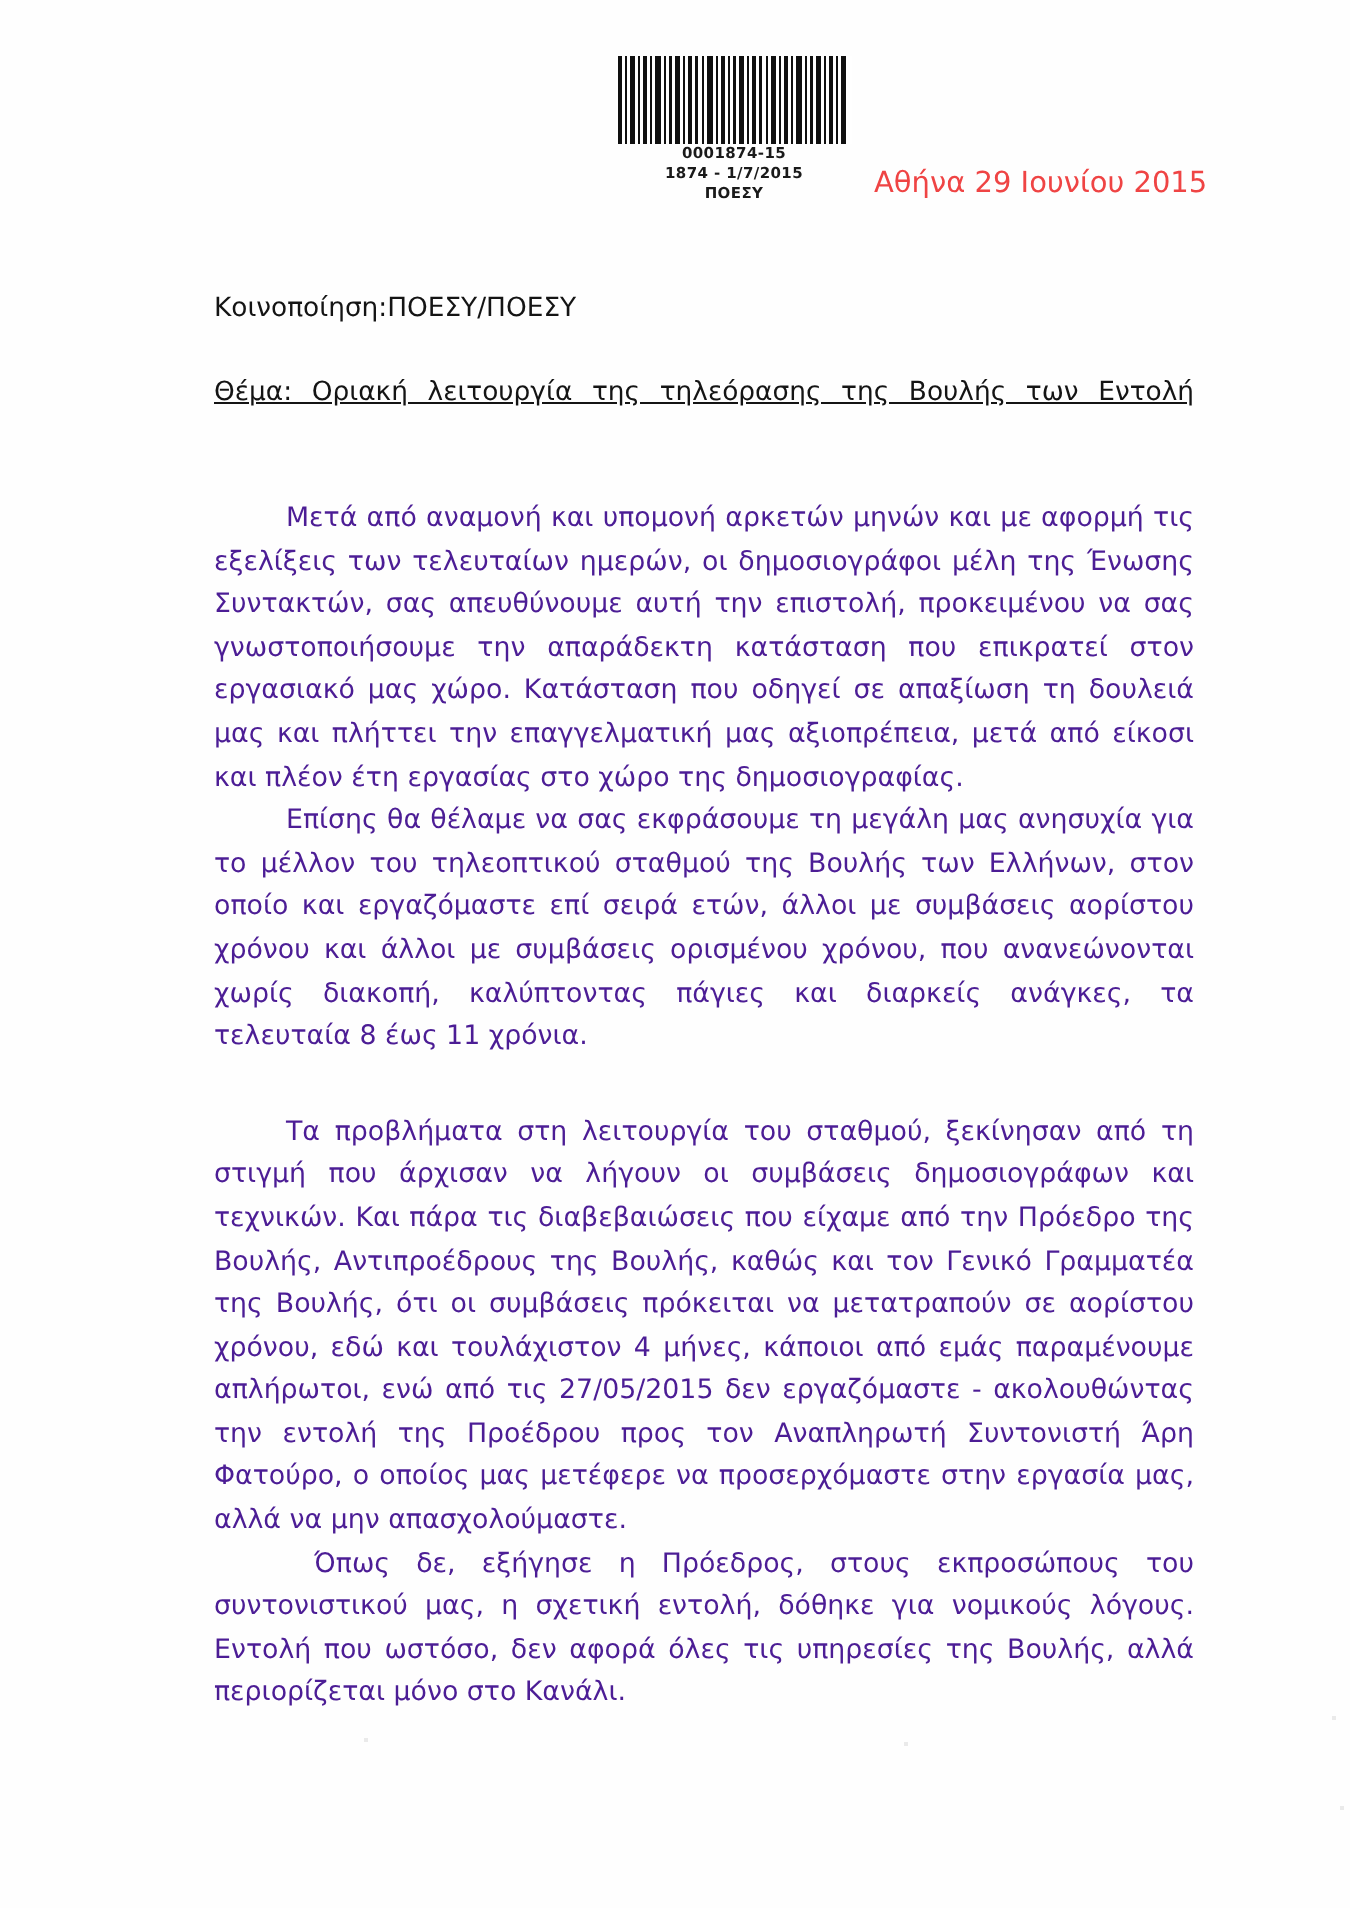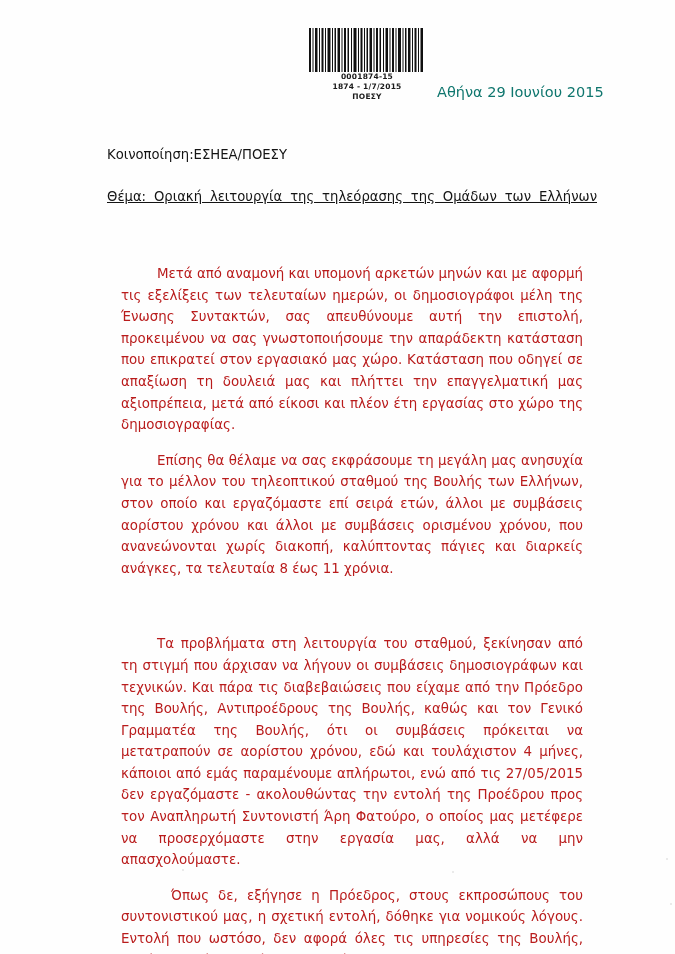--- a/index.html
+++ b/index.html
@@ -50,21 +50,21 @@
     line-height: 10px;
     letter-spacing: 0.2px;
     color: #1a1a1a;
     white-space: nowrap;
   }
   .date-line {
     position: absolute;
     left: 437px;
     top: 56px;
     font-size: 14.5px;
-    color: #0f766e;
+    color: #ef4444;
     white-space: nowrap;
   }
 
   
   .body-block {
     position: absolute;
     left: 107px;
     top: 145px;
     width: 490px;
   }
@@ -96,26 +96,26 @@
   }
   .subject::after {
     content: "";
     display: inline-block;
     width: 100%;
   }
   .spacer-md { height: 22px; }
   .spacer-lg { height: 26px; }
 
   p.para {
-    margin: 14px;
+    margin: 0;
     font-size: 13.4px;
     line-height: 21.6px;
     text-align: justify;
     text-justify: inter-word;
-    color: #b91c1c;
+    color: #4c1d95;
     text-indent: 36px;
     hyphens: none;
   }
   p.para.indent-wide { text-indent: 50px; }
 
   
   .speckle {
     position: absolute;
     background: #d9d9d9;
     width: 2px;
@@ -176,26 +176,26 @@
       <div class="stamp-line">1874 - 1/7/2015</div>
       <div class="stamp-line">ΠΟΕΣΥ</div>
     </div>
 
     <div class="date-line">Αθήνα 29 Ιουνίου 2015</div>
   </div>
 
   <div class="body-block">
 
     <div class="addr">
-      <span>Κοινοποίηση:ΕΣΗΕΑ/ΠΟΕΣΥ</span>
+      <span>Κοινοποίηση:ΠΟΕΣΥ/ΠΟΕΣΥ</span>
     </div>
 
     <div class="spacer-md"></div>
 
-    <div class="subject">Θέμα: Οριακή λειτουργία της τηλεόρασης της Ομάδων των Ελλήνων</div>
+    <div class="subject">Θέμα: Οριακή λειτουργία της τηλεόρασης της Βουλής των Εντολή</div>
 
     <div class="spacer-md"></div>
 
     <p class="para">Μετά από αναμονή και υπομονή αρκετών μηνών και με αφορμή τις εξελίξεις των τελευταίων ημερών, οι δημοσιογράφοι μέλη της Ένωσης Συντακτών, σας απευθύνουμε αυτή την επιστολή, προκειμένου να σας γνωστοποιήσουμε την απαράδεκτη κατάσταση που επικρατεί στον εργασιακό μας χώρο. Κατάσταση που οδηγεί σε απαξίωση τη δουλειά μας και πλήττει την επαγγελματική μας αξιοπρέπεια, μετά από είκοσι και πλέον έτη εργασίας στο χώρο της δημοσιογραφίας.</p>
 
     <p class="para">Επίσης θα θέλαμε να σας εκφράσουμε  τη μεγάλη μας ανησυχία για το μέλλον του τηλεοπτικού σταθμού της Βουλής των Ελλήνων, στον οποίο και εργαζόμαστε επί σειρά ετών, άλλοι με συμβάσεις αορίστου χρόνου και άλλοι με συμβάσεις ορισμένου χρόνου, που ανανεώνονται χωρίς διακοπή, καλύπτοντας πάγιες και διαρκείς ανάγκες, τα τελευταία 8 έως 11 χρόνια.</p>
 
     <div class="spacer-lg"></div>
 
     <p class="para">Τα προβλήματα στη λειτουργία του σταθμού, ξεκίνησαν από τη στιγμή που άρχισαν να λήγουν οι συμβάσεις δημοσιογράφων και τεχνικών. Και πάρα τις διαβεβαιώσεις που είχαμε από την Πρόεδρο της Βουλής, Αντιπροέδρους της Βουλής, καθώς και τον Γενικό Γραμματέα της Βουλής, ότι οι συμβάσεις πρόκειται να μετατραπούν σε αορίστου χρόνου, εδώ και τουλάχιστον 4 μήνες,  κάποιοι από εμάς παραμένουμε απλήρωτοι, ενώ από τις 27/05/2015 δεν εργαζόμαστε - ακολουθώντας την εντολή της Προέδρου προς τον Αναπληρωτή Συντονιστή Άρη Φατούρο, ο οποίος μας μετέφερε να προσερχόμαστε στην εργασία μας, αλλά να μην απασχολούμαστε.</p>

